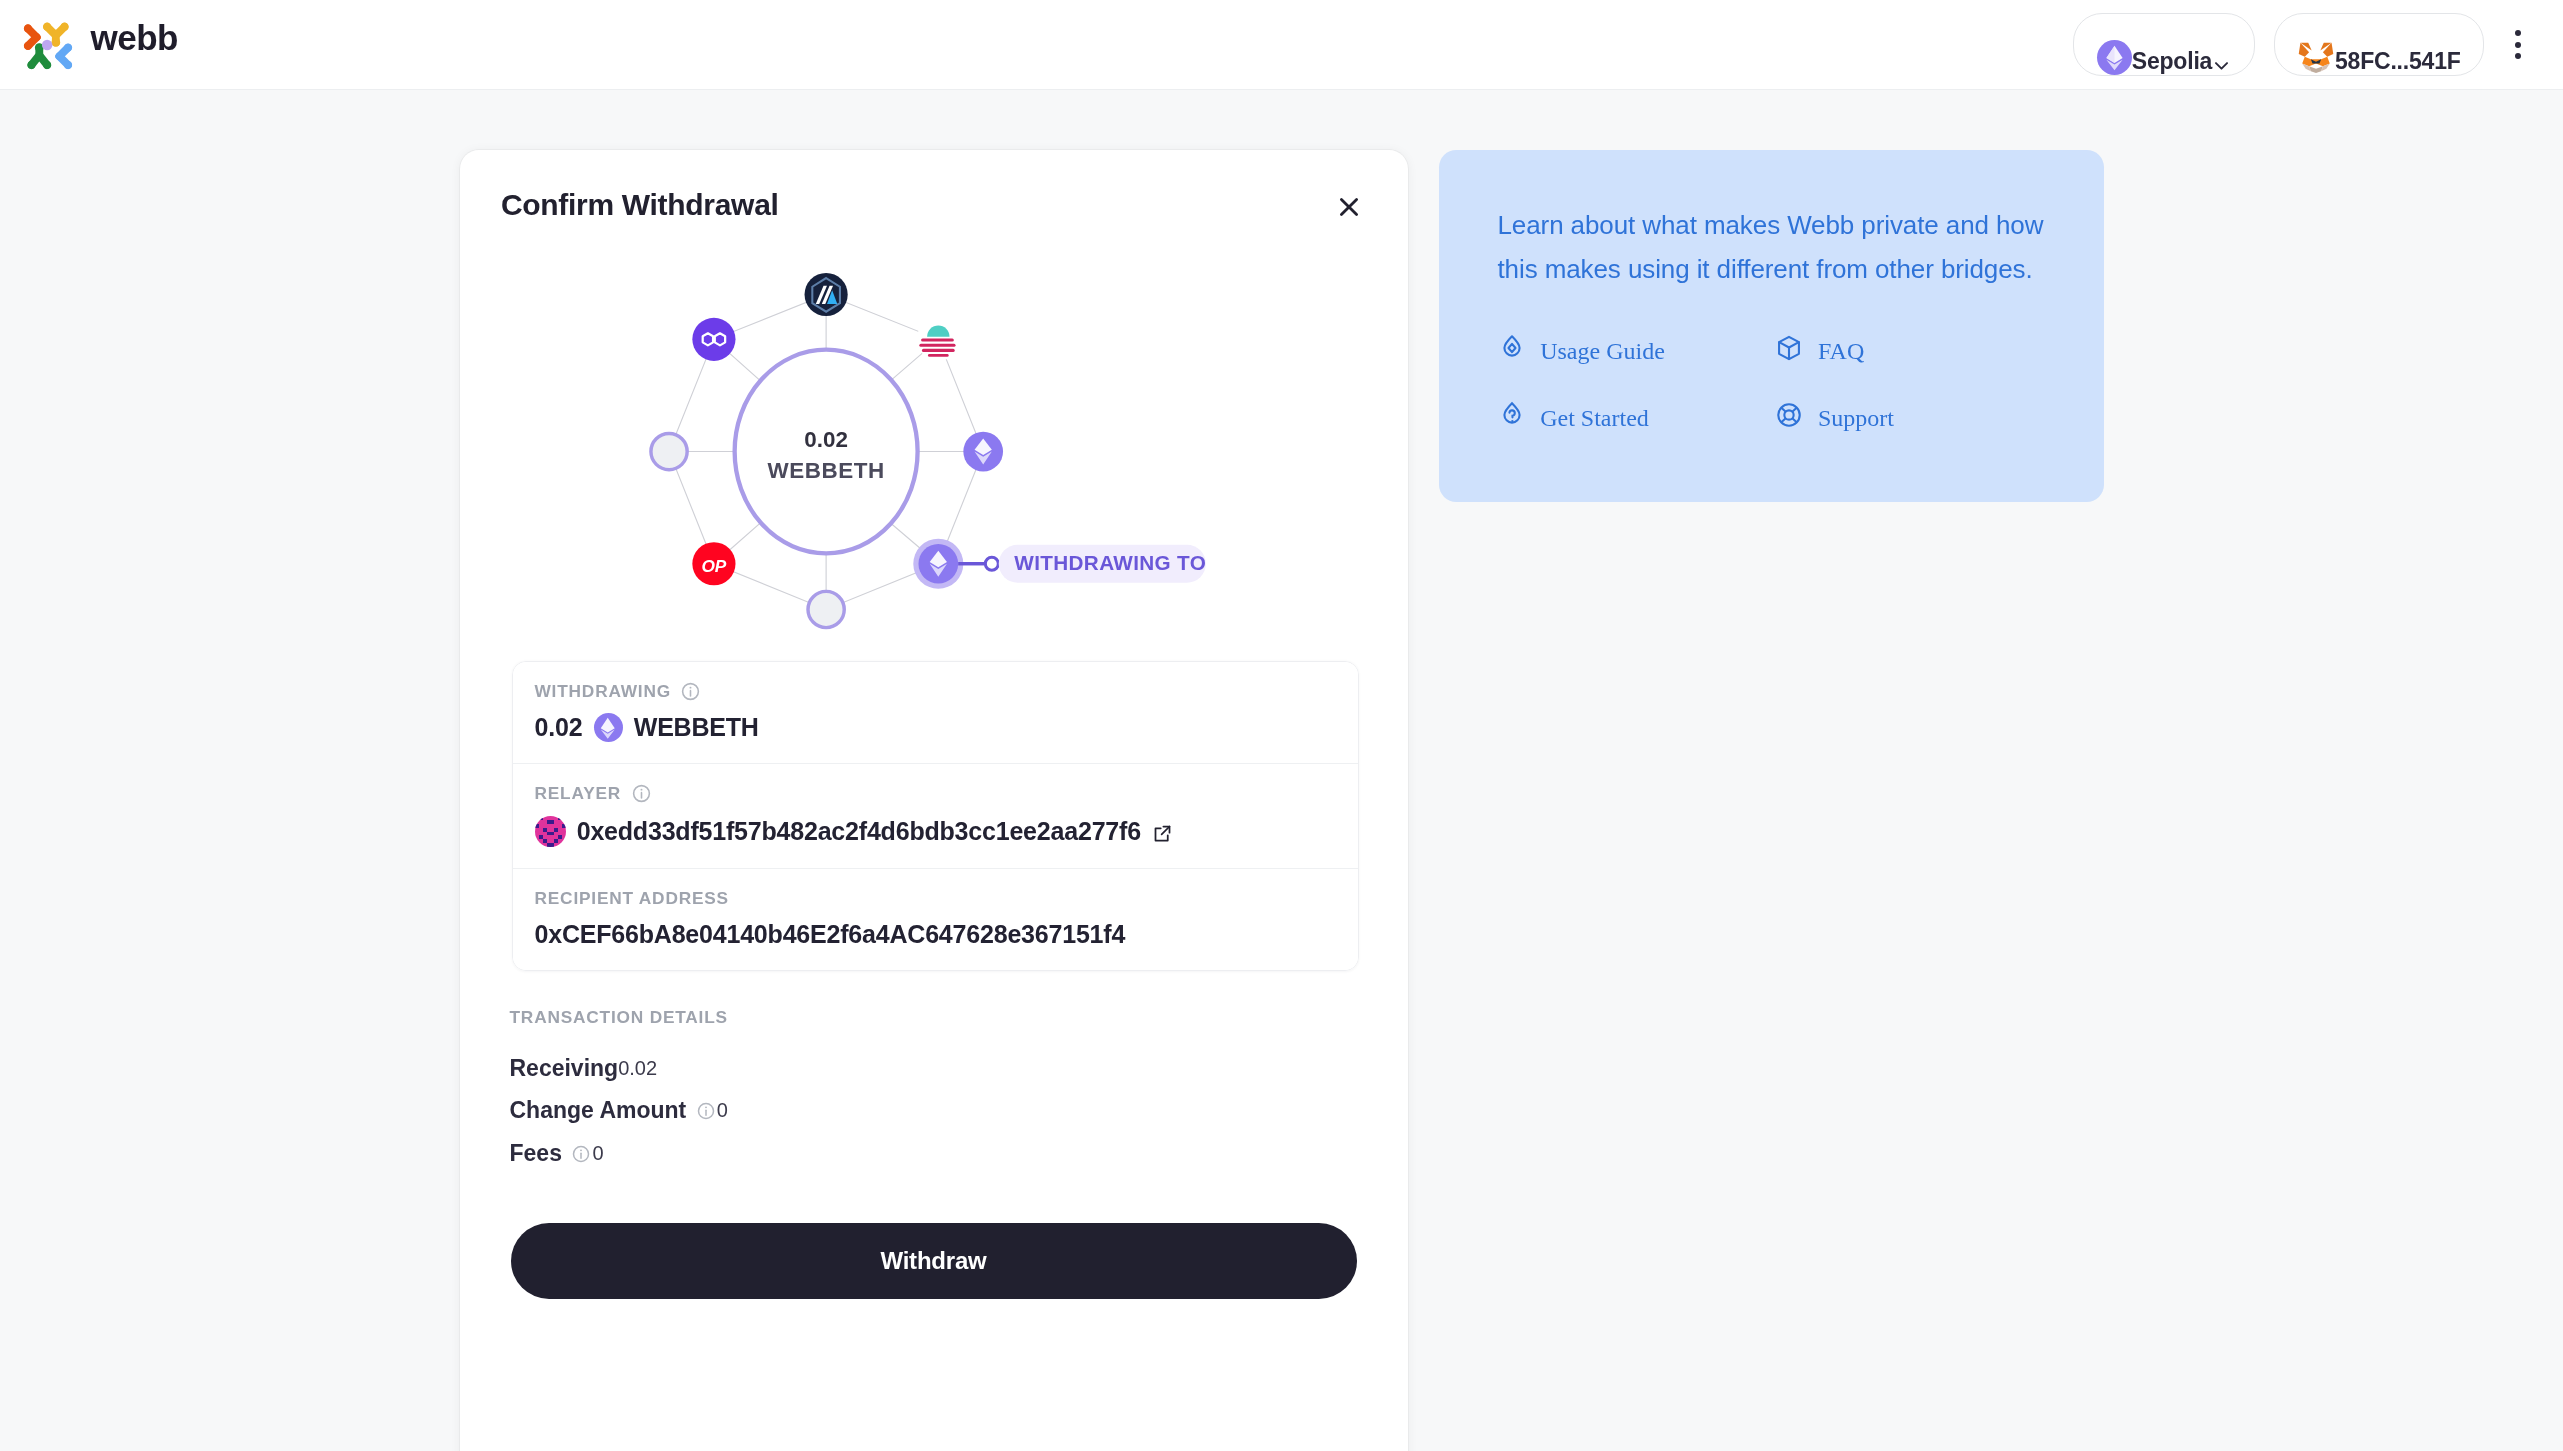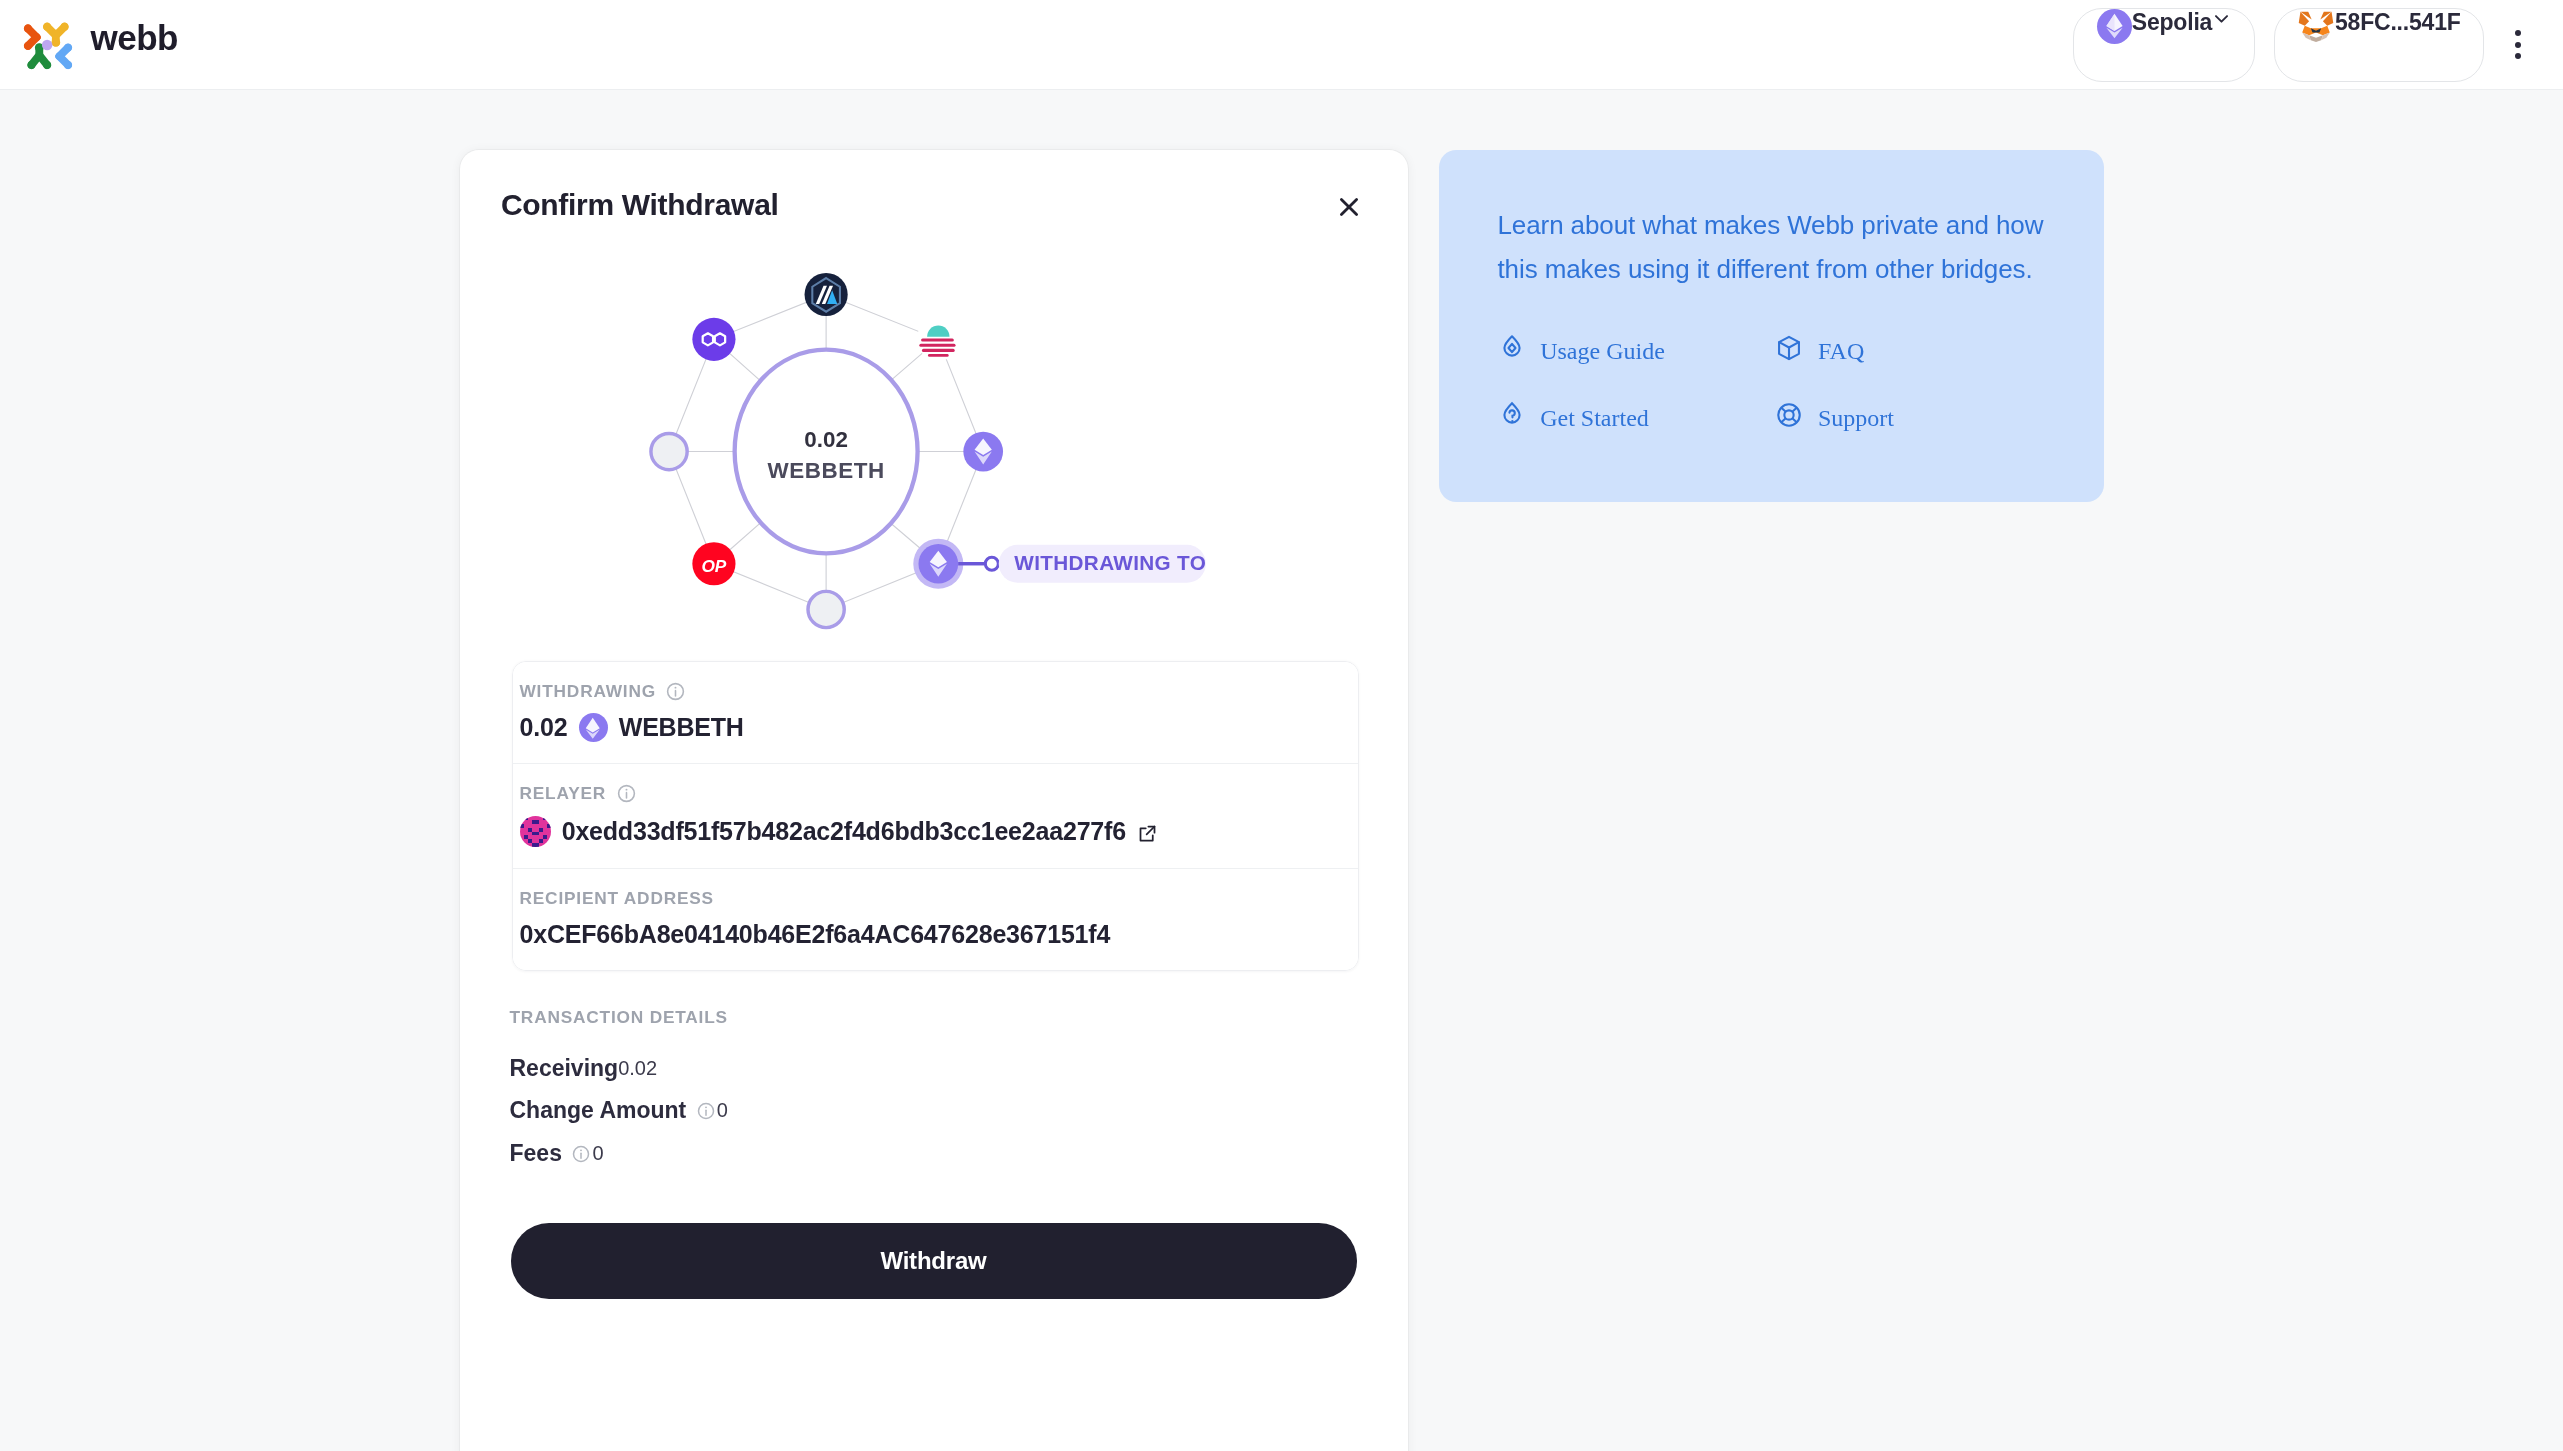--- a/index.html
+++ b/index.html
@@ -20,22 +20,22 @@
     justify-content: space-between;
     padding: 0 31px 0 21px;
   }
   .brand { display: flex; align-items: flex-start; gap: 15.5px; }
   .brand-mark { width: 54px; height: 54px; position: relative; }
   .brand-word {
     font-size: 35px; font-weight: 700; color: #1f1d2b; letter-spacing: -0.5px;
   }
   .hdr-right { display: flex; align-items: center; gap: 19px; }
   .pill {
-    display: flex; align-items: flex-start; 
-    height: 74px; padding: 0 22.4px;
+    display: flex; align-items: flex-end; 
+    height: 63px; padding: 0 22.4px;
     border: 1.3px solid #e3e5e8; border-radius: 29px;
     background: #fff;
   }
   .pill-text { font-size: 23px; font-weight: 700; color: #2b2a3b; letter-spacing: -0.2px; }
   .eth-badge {
     width: 35px; height: 35px; border-radius: 50%;
     background: #8b79f0;
     display: flex; align-items: center; justify-content: center;
   }
   .fox { width: 38px; height: 35px; }
@@ -70,21 +70,21 @@
   .wd-pill-txt { font-size: 24px; font-weight: 700; fill: #6a57d8; letter-spacing: 0.4px; }
 
   
   .info-card {
     margin: 8.6px 17.3px 0 21px;
     border: 1.2px solid #edeef1;
     border-radius: 14px;
     overflow: hidden;
     box-shadow: 0 0.9px 2.6px rgba(25,25,45,.045);
   }
-  .info-row { padding: 19px 7px 21px; background: #fff; }
+  .info-row { padding: 19px 22px 21px; background: #fff; }
   .info-row + .info-row { border-top: 1.2px solid #eef0f2; }
   .info-label {
     display: flex; align-items: center; gap: 9.5px;
     font-size: 17.3px; font-weight: 700; color: #9ea3ad;
     letter-spacing: 0.8px; margin-bottom: 11.2px;
   }
   .info-val {
     display: flex; align-items: center; gap: 11.2px;
     font-size: 25px; font-weight: 700; color: #232232; letter-spacing: -0.2px;
   }

